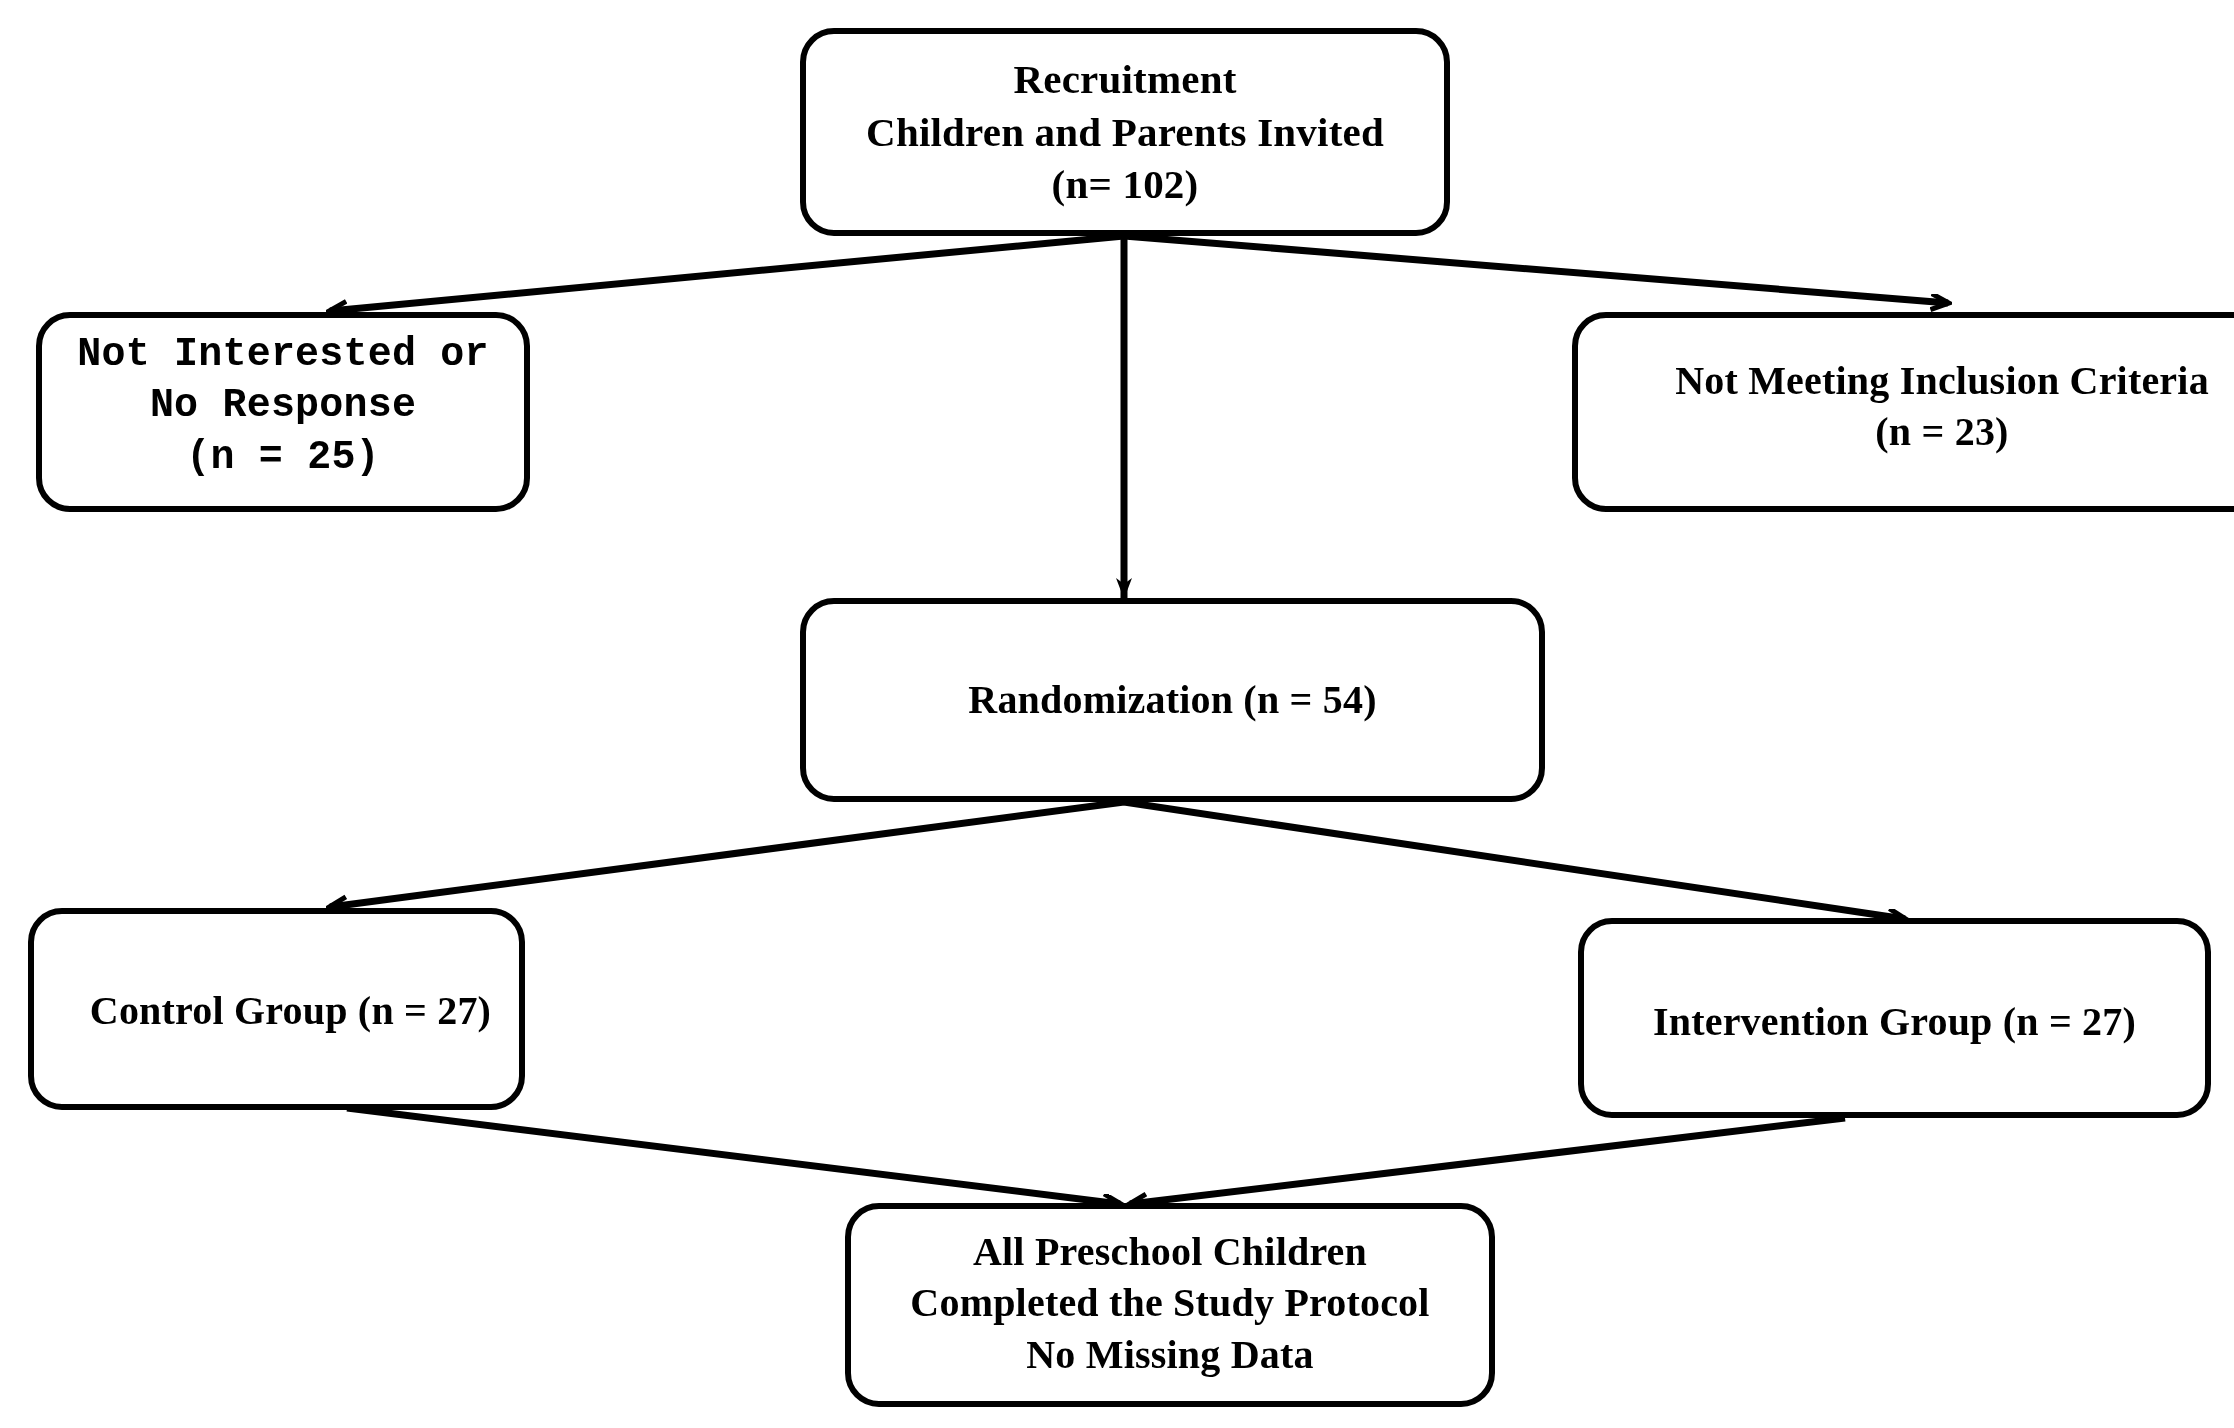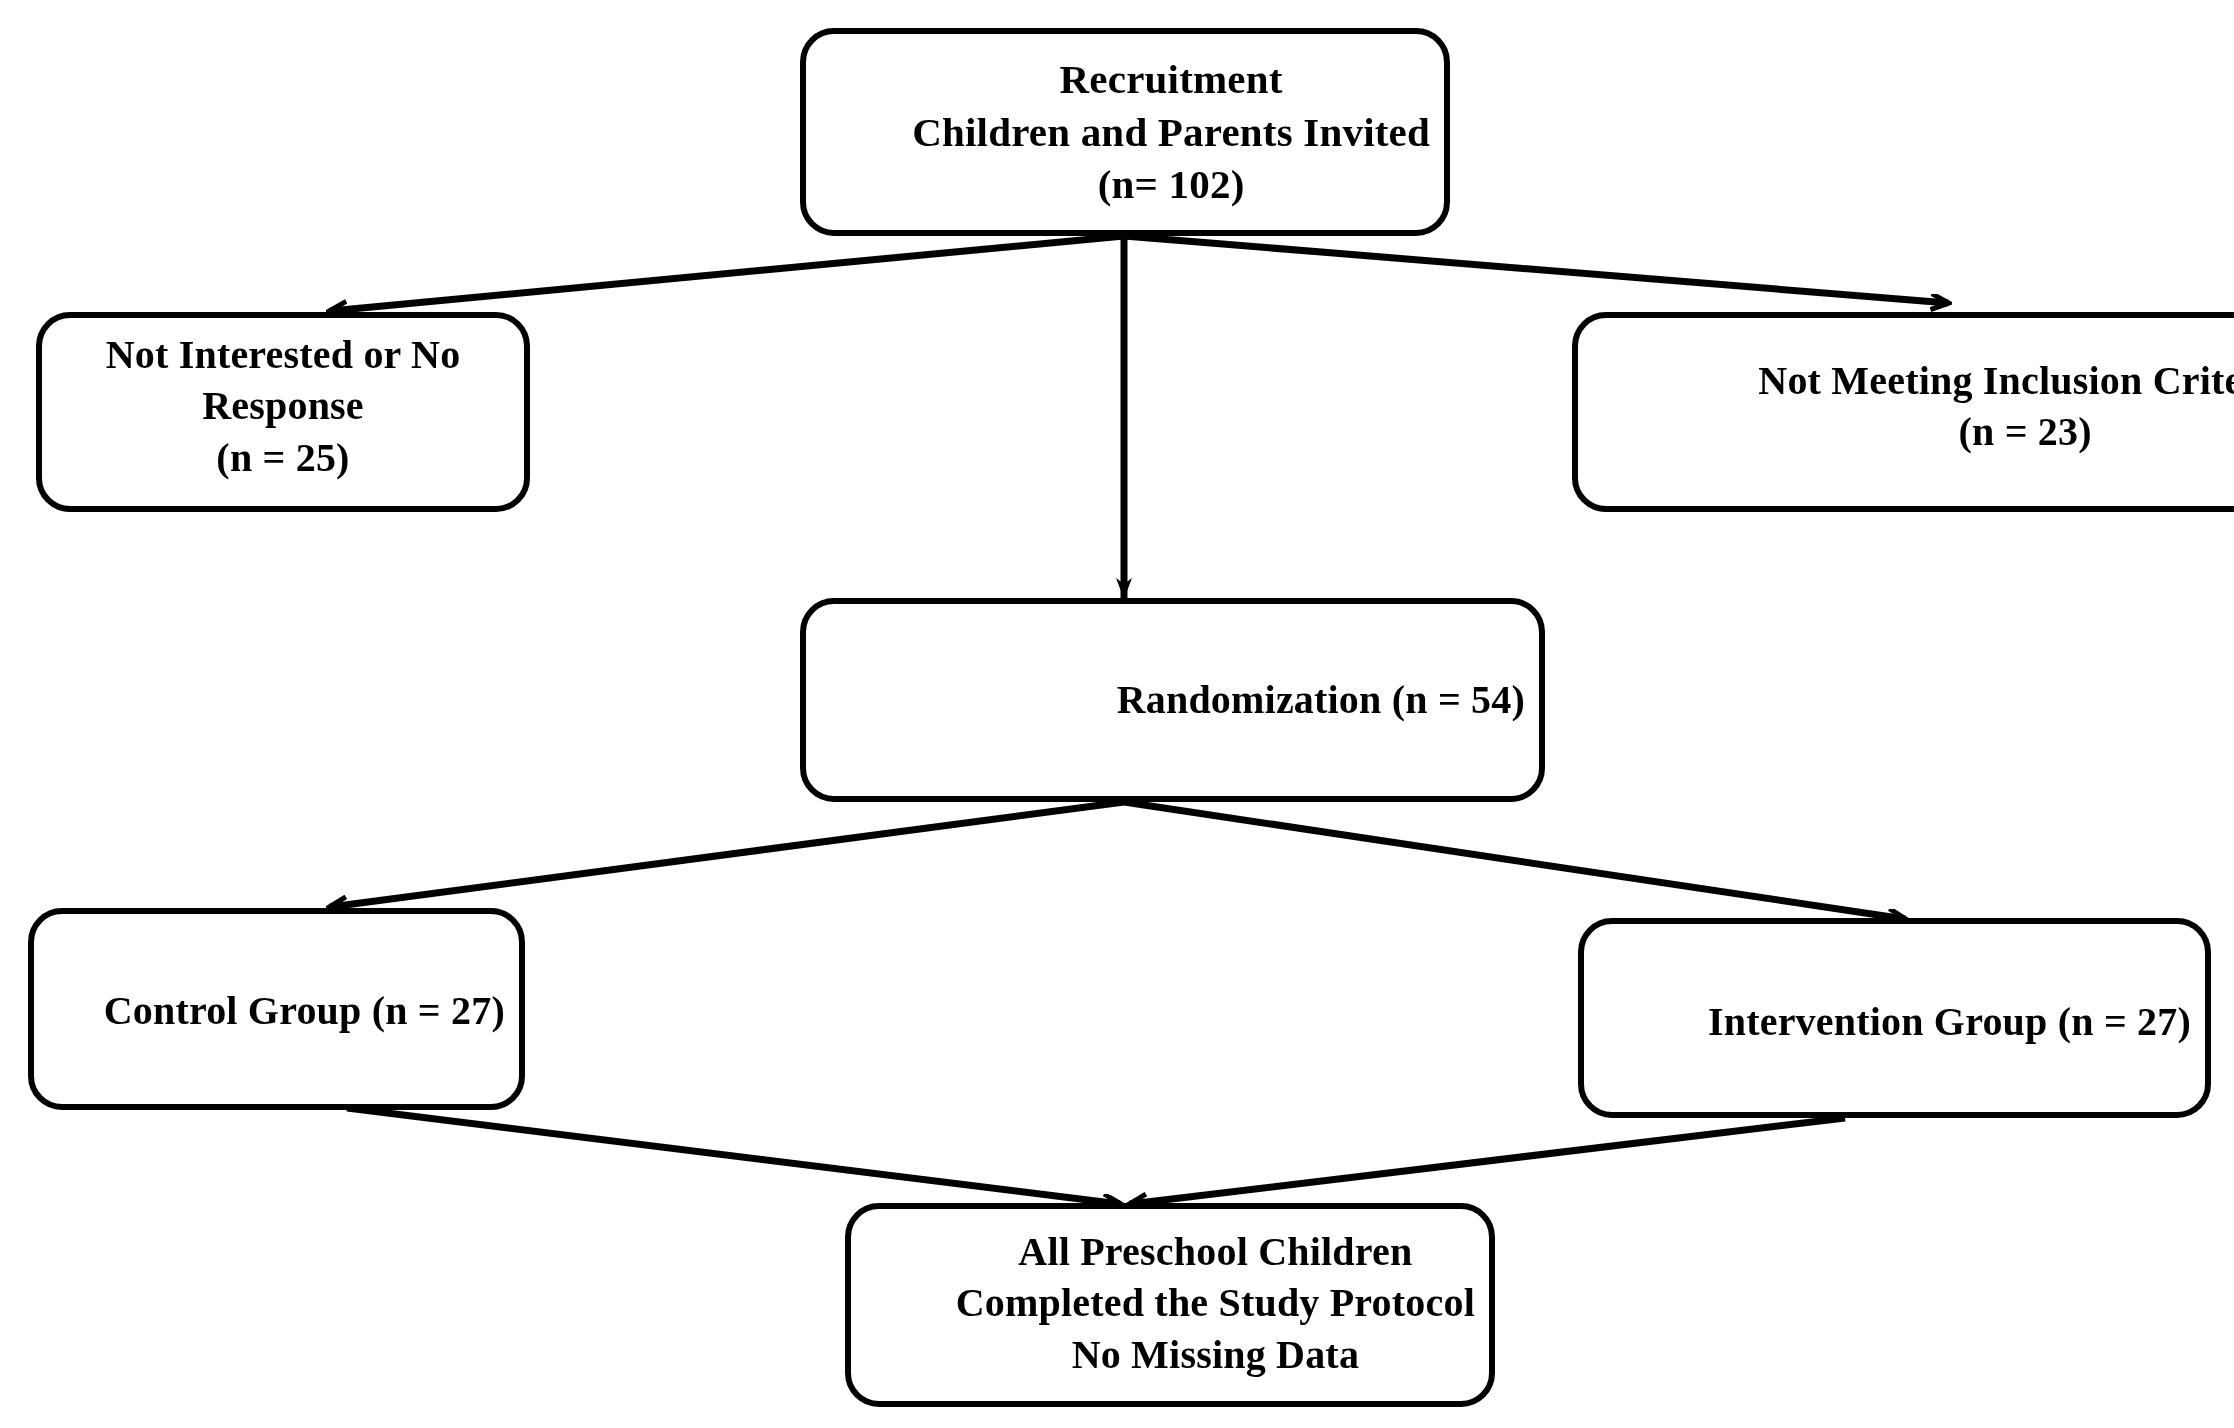--- a/index.html
+++ b/index.html
@@ -25,41 +25,41 @@
     pointer-events: none;
   }
   .node-box {
     position: absolute;
     box-sizing: border-box;
     background: #ffffff;
     border: 6px solid #000000;
     border-radius: 34px;
     display: flex;
     align-items: center;
-    justify-content: flex-end;
+    justify-content: center;
     text-align: center;
     z-index: 2;
   }
   .node-text {
     font-family: "Liberation Serif", "DejaVu Serif", serif;
     font-weight: bold;
     font-size: 40px;
     line-height: 1.28;
     color: #000000;
     letter-spacing: 0.2px;
     padding: 0 14px;
     white-space: pre-line;
   }
 
   
   #node-recruitment { left: 800px;  top: 28px;   width: 650px; height: 208px; }
   #node-recruitment .node-text { font-size: 41px; }
 
   #node-not-interested { left: 36px;  top: 312px;  width: 494px; height: 200px; }
-  #node-not-interested .node-text { position: relative; top: -6px; }
+  #node-not-interested .node-text { position: relative; top: -6px; font-family: Liberation Mono, monospace; }
 
   #node-not-meeting { left: 1572px; top: 312px;  width: 740px; height: 200px; }
   #node-not-meeting .node-text { position: relative; top: -6px; }
 
   #node-randomization { left: 800px; top: 598px; width: 745px; height: 204px; }
 
   #node-control { left: 28px;  top: 908px;  width: 497px; height: 202px; padding-left: 28px; }
   #node-control .node-text { position: relative; top: 2px; }
 
   #node-intervention { left: 1578px; top: 918px; width: 633px; height: 200px; }

